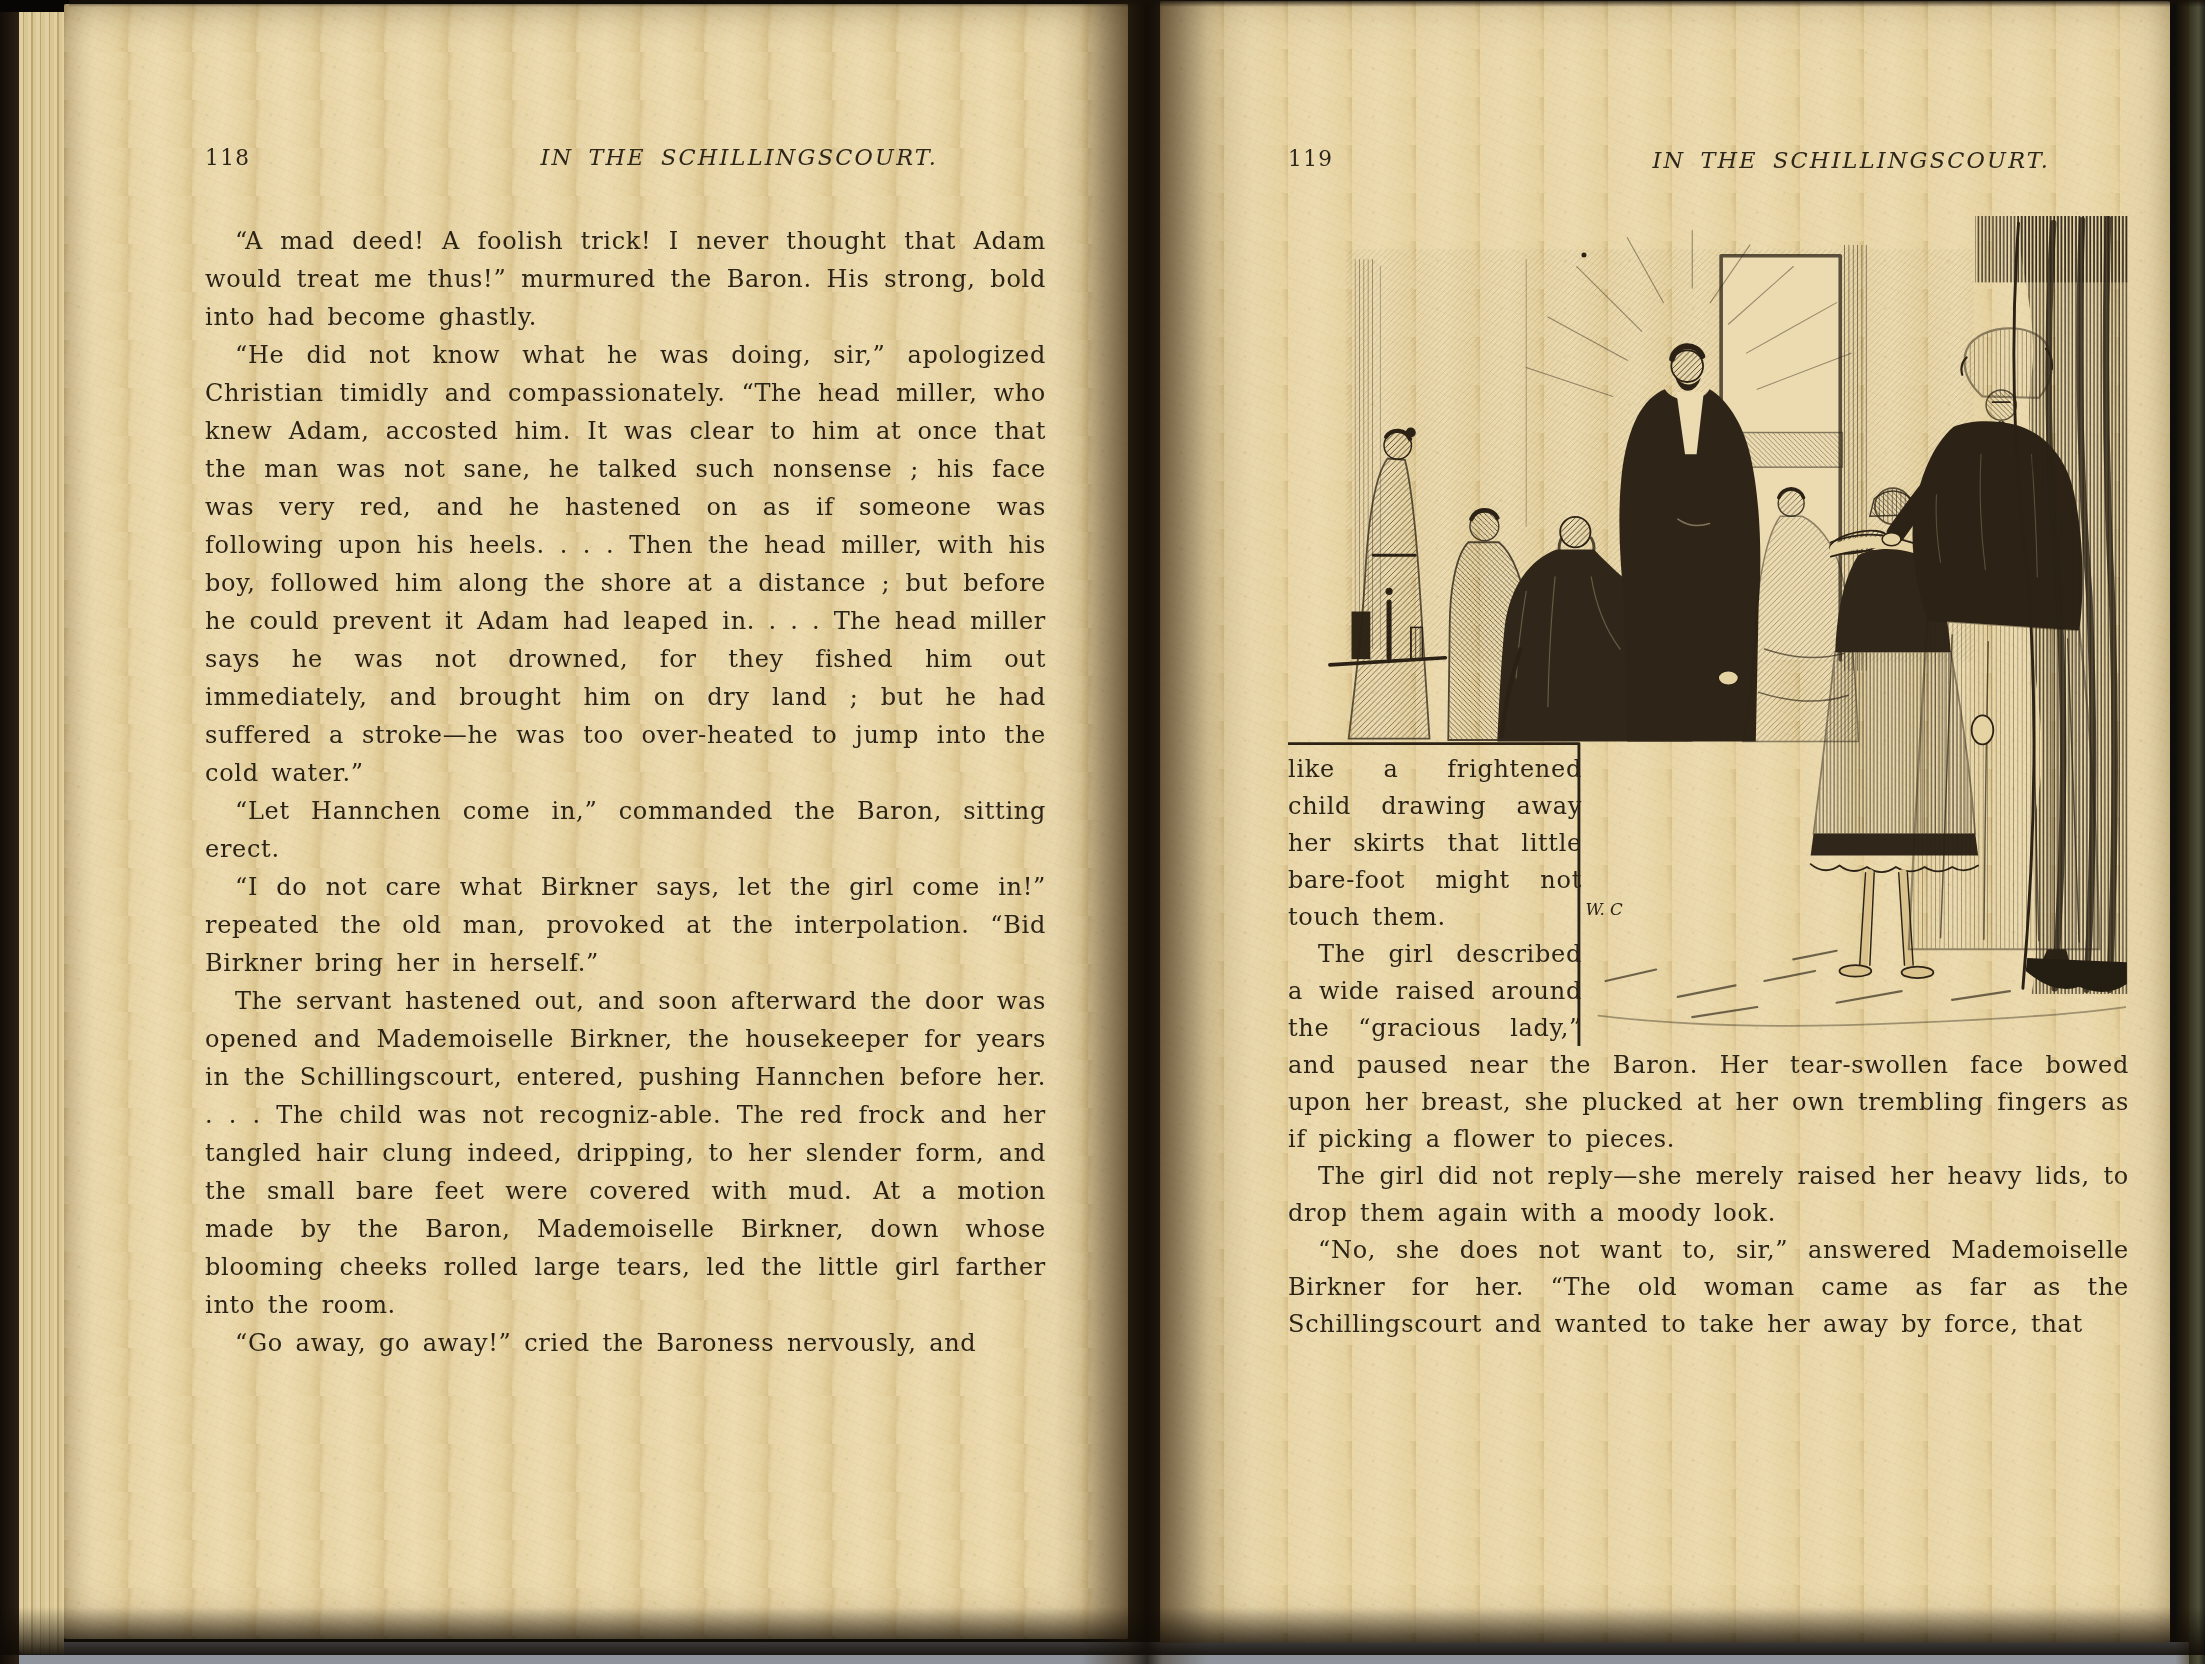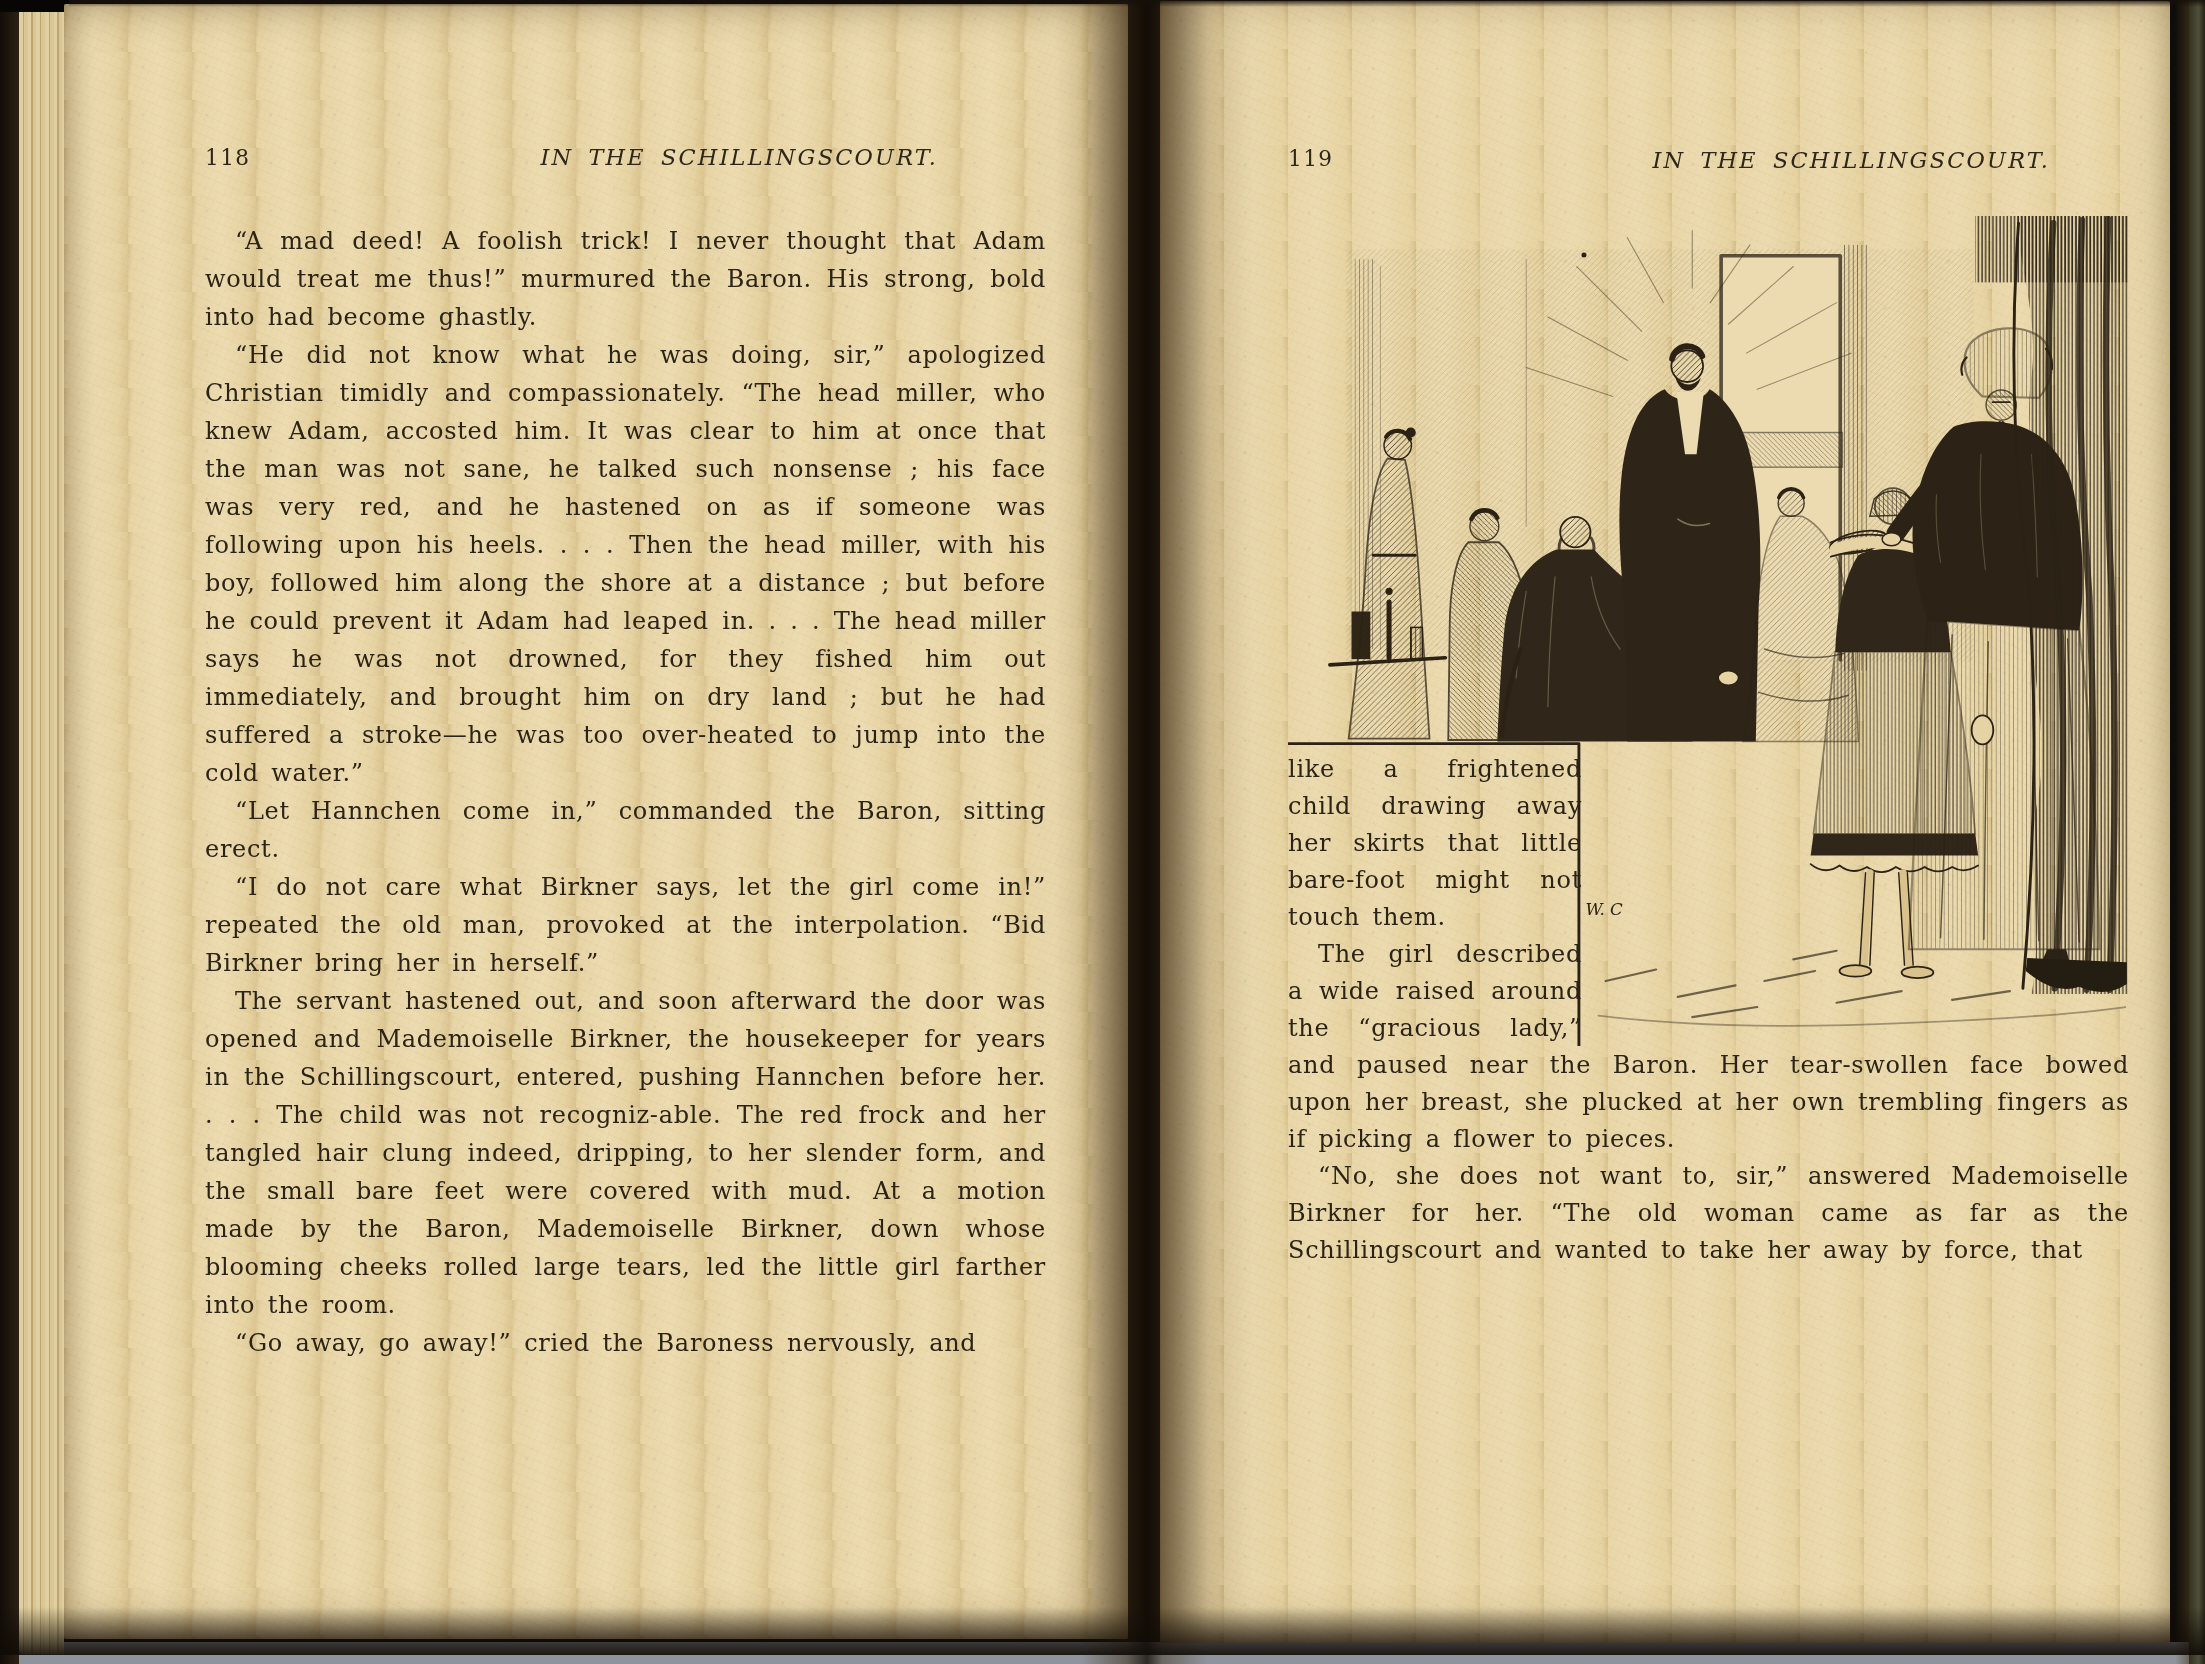--- a/index.html
+++ b/index.html
@@ -227,20 +227,21 @@
           </g>
           <text x="412" y="968" font-size="23" fill="#2b2215" stroke="none" font-family="DejaVu Serif, serif" font-style="italic">W. C</text>
         </g>
       </svg>
 
       <div class="rp-flow bodytext">
         <div class="fr"></div>
         <div class="fl"></div>
         <p class="noindent">like a frightened child drawing away her skirts that little bare-foot might not touch them.</p>
         <p>The girl described a wide raised around the “gracious lady,” and paused near the Baron.  Her tear-swollen face bowed upon her breast, she plucked at her own trembling fingers as if picking a flower to pieces.</p>
+        <p>The girl did not reply—she merely raised her heavy lids, to drop them again with a moody look.</p>
         <p>“No, she does not want to, sir,” answered Mademoiselle Birkner for her.  “The old woman came as far as the Schillingscourt and wanted to take her away by force, that</p>
       </div>
     </div>
   </div>
 
   <div class="gutter"></div>
   <div class="edge-right"></div>
   <div class="cover-right"></div>
   <div class="top-edge"></div>
   <div class="bottom-shadow"></div>

